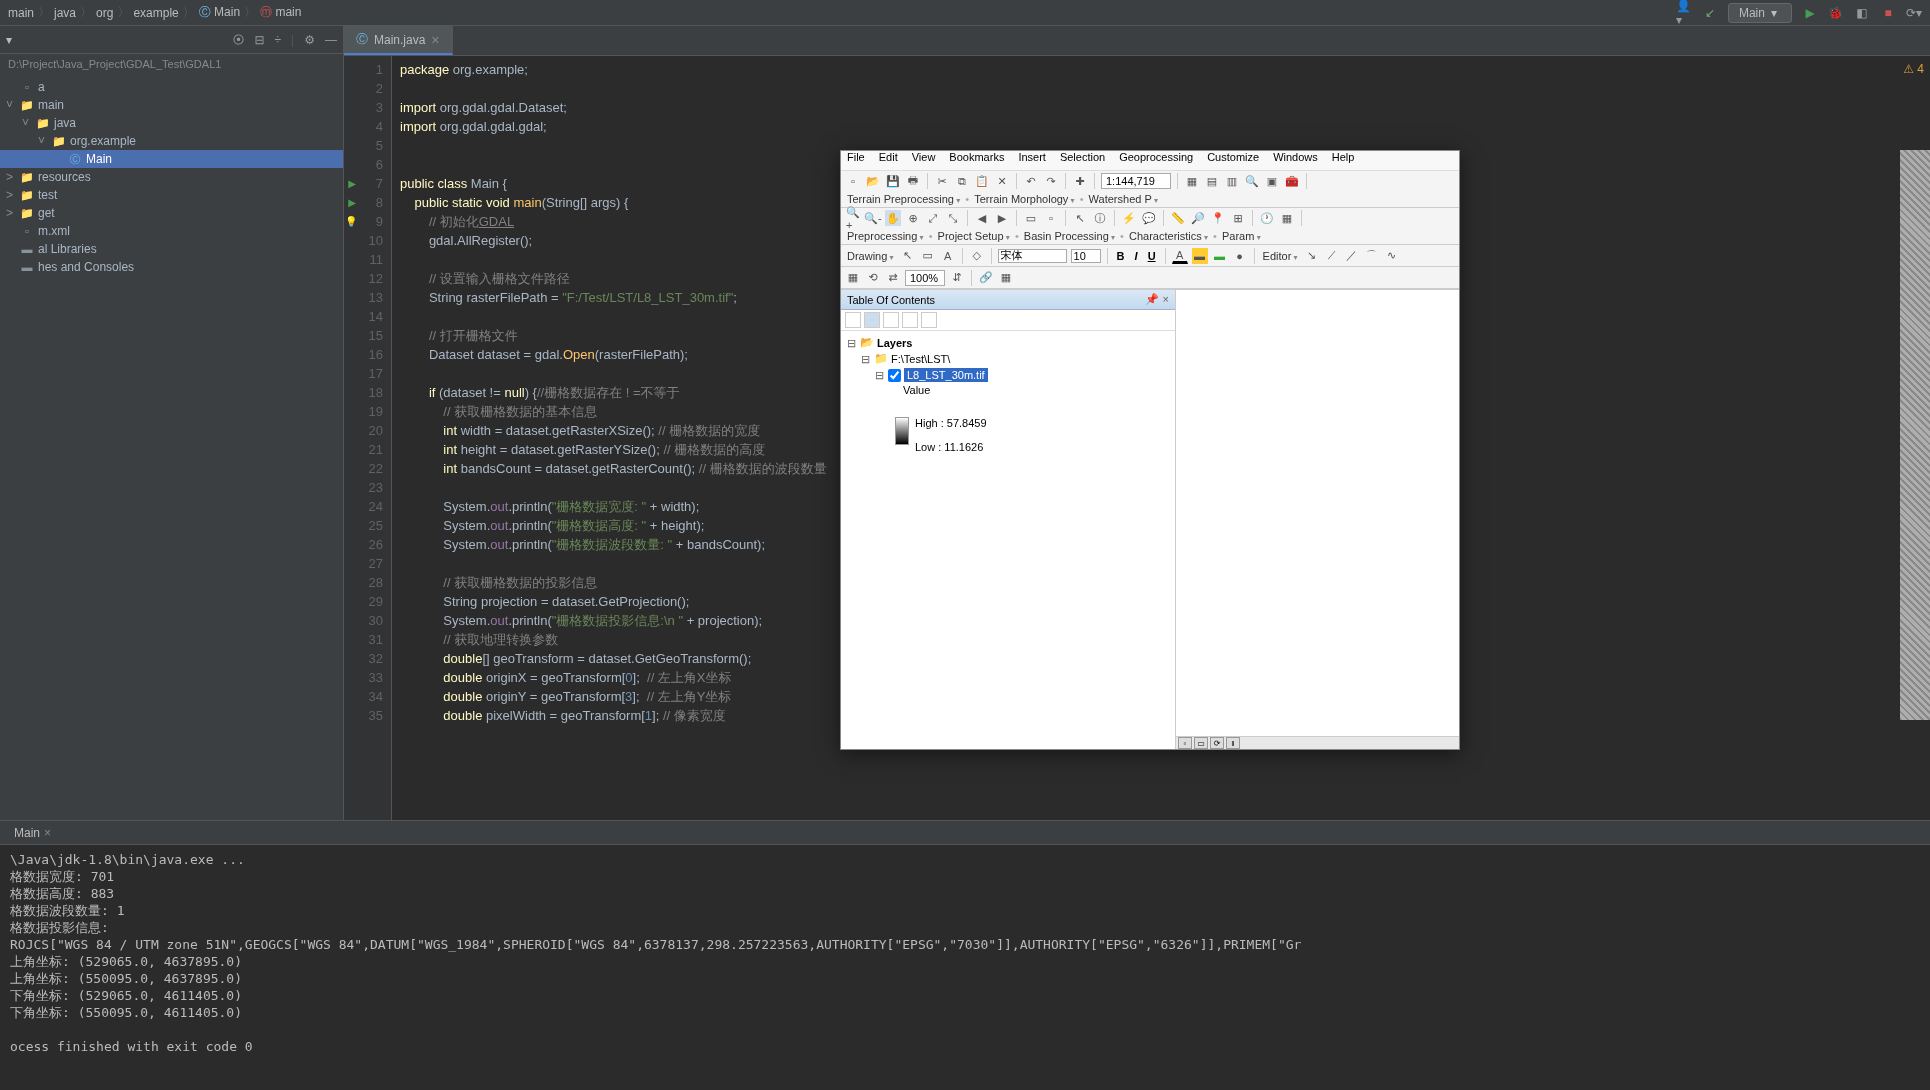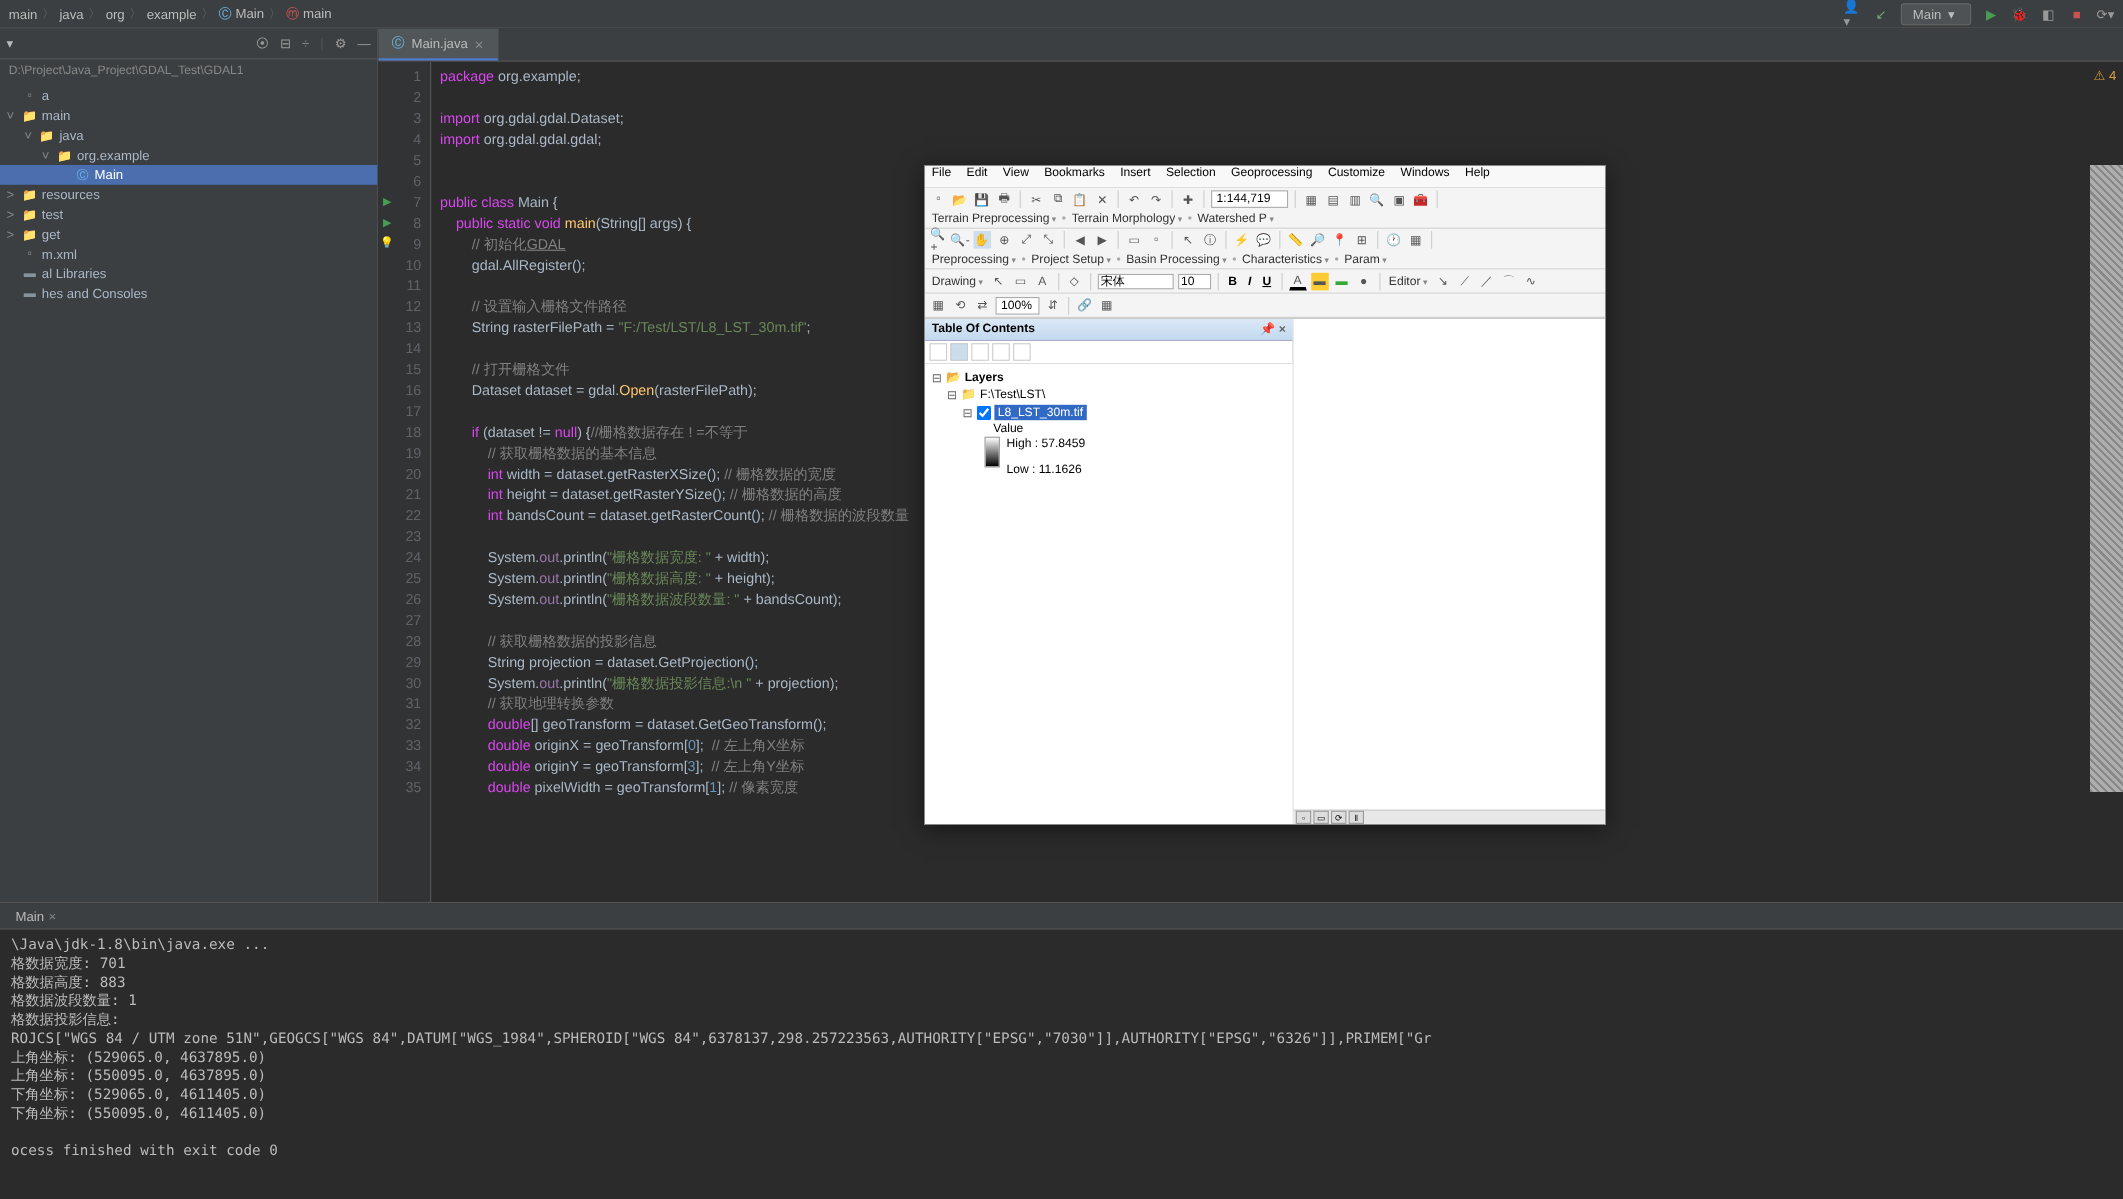--- a/index.html
+++ b/index.html
@@ -39,21 +39,21 @@
 .tab { padding: 0 12px; display: flex; align-items: center; gap: 6px; background: #4e5254; border-right: 1px solid #555; cursor:pointer; color:#bbb;}
 .tab.active { background: #515658; border-bottom: 2px solid #4e7dd1; }
 .tab .close { color:#888; font-size:14px;}
 .code-area { flex: 1; display: flex; overflow: hidden; font-family: 'Consolas', 'Courier New', monospace; font-size: 13px; line-height: 19px; position:relative;}
 .gutter { width: 48px; background: #313335; text-align: right; padding: 4px 8px 4px 4px; color: #606366; border-right: 1px solid #555; position:relative;}
 .gutter-markers { position:absolute; left:2px; top:4px; width:12px;}
 .gutter-markers .marker { height:19px; display:flex; align-items:center; justify-content:center; font-size:10px;}
 .marker.run{ color:#499c54;}
 .marker.bulb{ color:#d8a03d;}
 .code { flex: 1; padding: 4px 8px; white-space: pre; color: #a9b7c6; overflow:auto;}
-.kw { color: #d946ef; }
+.kw { color: #fef9c3; }
 .str { color: #6a8759; }
 .cmt { color: #808080; }
 .num { color: #6897bb; }
 .method { color: #ffc66d; }
 .field { color: #9876aa; }
 .warn-badge{ position:absolute; top:4px; right:6px; color:#d8a03d; font-size:12px;}
 
 
 .run-panel { height: 270px; background: #2b2b2b; border-top: 1px solid #555; display:flex; flex-direction:column;}
 .run-tab-bar { height: 24px; background: #3c3f41; display:flex; align-items:center; padding:0 6px; gap:8px; border-bottom:1px solid #555;}
@@ -68,21 +68,21 @@
 .arcmap-menu { height: 20px; background: #f8f8f8; display: flex; align-items: flex-start; padding: 0 6px; gap: 14px; border-bottom:1px solid #ddd;}
 .arcmap-menu span { cursor: pointer; }
 .arcmap-toolbar { background: #f4f4f4; border-bottom: 1px solid #ccc; display: flex; align-items: center; padding: 2px 4px; gap: 4px; flex-wrap:wrap; min-height:22px;}
 .arcmap-toolbar .ticon { width:16px; height:16px; border:1px solid transparent; cursor:pointer; display:inline-flex; align-items:center; justify-content:center; color:#555;}
 .arcmap-toolbar .scale-box { border:1px solid #aaa; padding:1px 4px; background:#fff; min-width:70px;}
 .arcmap-toolbar .tsep { width:1px; height:16px; background:#ccc; margin:0 2px;}
 .arcmap-toolbar .tlabel { color:#333; cursor:pointer; padding:0 2px;}
 .arcmap-toolbar .tlabel::after{content:" ▾"; color:#888; font-size:8px;}
 .arcmap-body { flex:1; display:flex; overflow:hidden; border-top:1px solid #ccc;}
 .toc-panel { width: 335px; border-right: 1px solid #ccc; display:flex; flex-direction:column; background:#fff;}
-.toc-header { background: linear-gradient(#dbe8f6,#c3d9ef); padding: 3px 6px; border-bottom:1px solid #aac; display:flex; justify-content:space-between; align-items:flex-start;font-weight:bold;}
+.toc-header { background: linear-gradient(#dbe8f6,#c3d9ef); padding: 3px 6px; border-bottom:1px solid #aac; display:flex; justify-content:space-between; align-items:flex-end;}
 .toc-header .pin{color:#666;}
 .toc-toolbar { padding:2px 4px; border-bottom:1px solid #ddd; display:flex; gap:3px;}
 .toc-toolbar .ticon{ width:16px; height:16px; border:1px solid #ccc; background:#fff;}
 .toc-tree { flex:1; padding:4px 6px; background:#fff; overflow:auto;}
 .toc-node { display:flex; align-items:center; gap:3px; padding:1px 0;}
 .toc-node .exp{ width:10px; color:#666;}
 .toc-node .ico{ width:14px; height:14px;}
 .toc-node.layer-name { background:#316ac5; color:#fff; padding:1px 3px; display:inline-block;}
 .ramp { width:14px; height:28px; background:linear-gradient(#fff,#000); border:1px solid #999; margin-left:2px;}
 .map-view { flex:1; background:#fff; position:relative;}
@@ -476,21 +476,21 @@
             <span>F:\Test\LST\</span>
           </div>
         <div class="toc-node" style="padding-left:28px">
             <span class="exp">⊟</span>
             <input type="checkbox" checked="" style="">
             <span class="toc-node layer-name">L8_LST_30m.tif</span>
           </div>
         <div class="toc-node" style="padding-left:56px">
             <span>Value</span>
           </div>
-        <div style="padding-left:46px; display:flex; align-items:flex-start; gap:6px;">
+        <div style="padding-left:46px; display:flex; align-items:flex-start; gap:6px;margin-top:20px;">
           <div class="ramp"></div>
           <div>
             <div>High : 57.8459</div>
             <div style="height:12px"></div>
             <div>Low : 11.1626</div>
           </div>
         </div>
       </div>
     </div>
     <div class="map-view">

